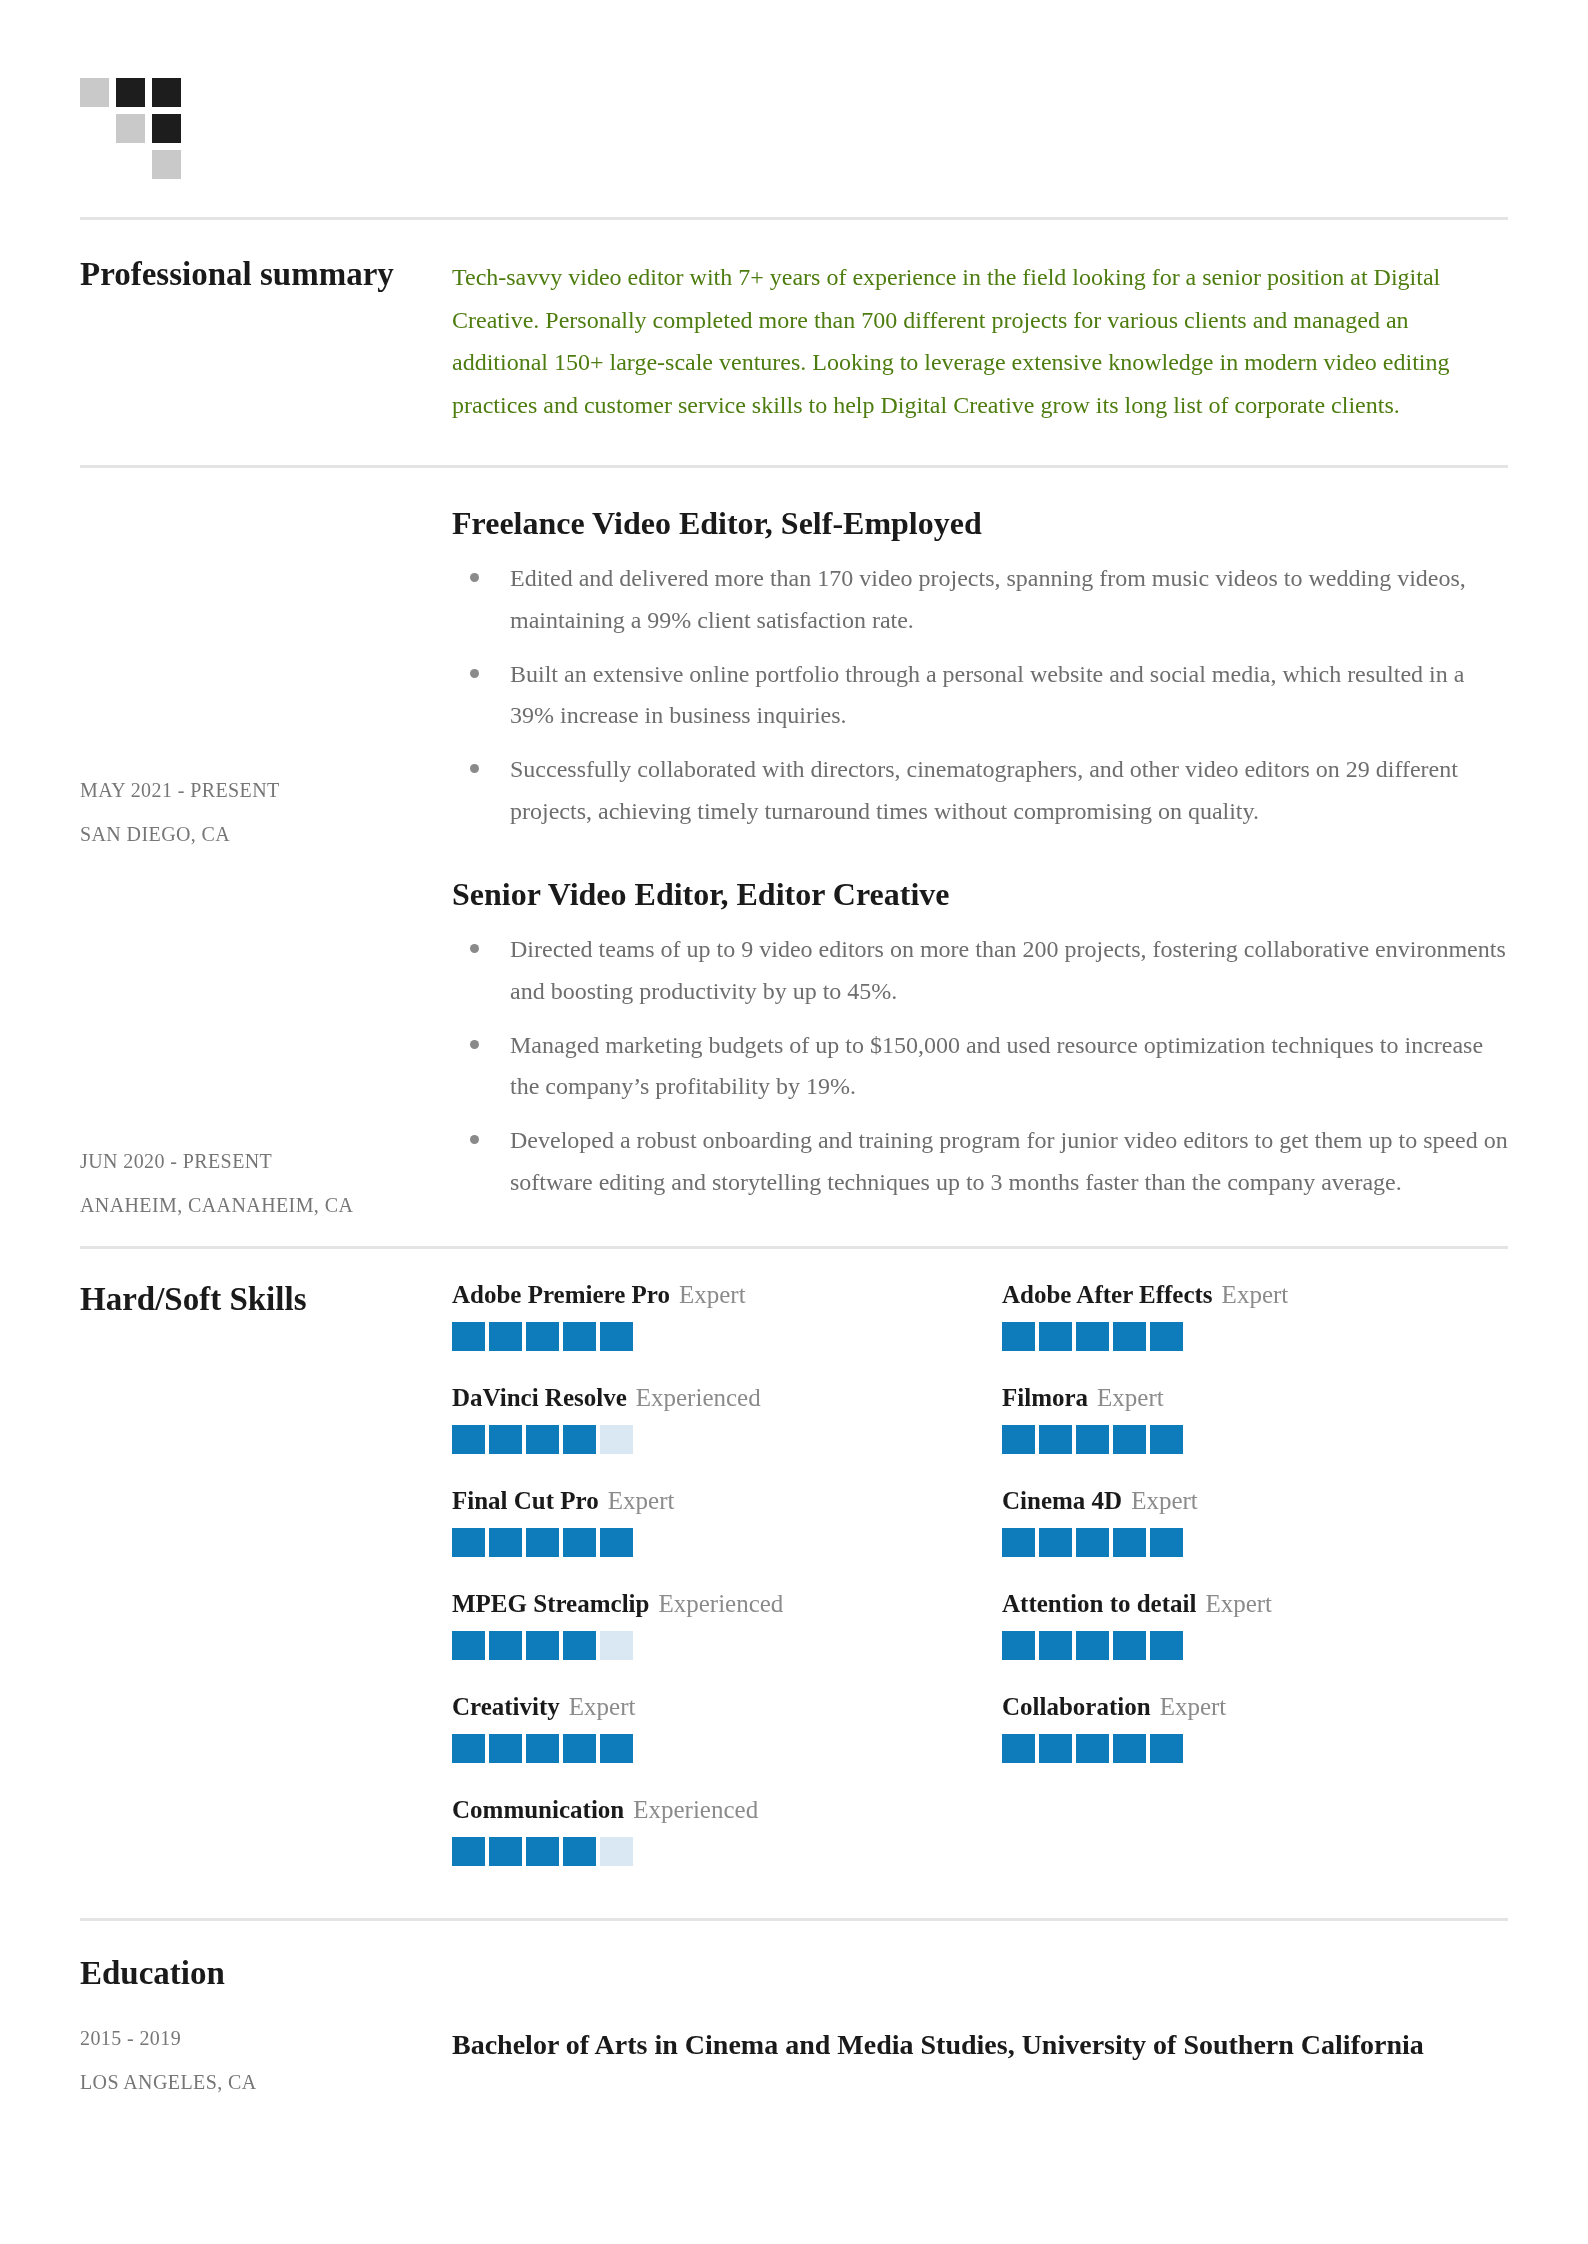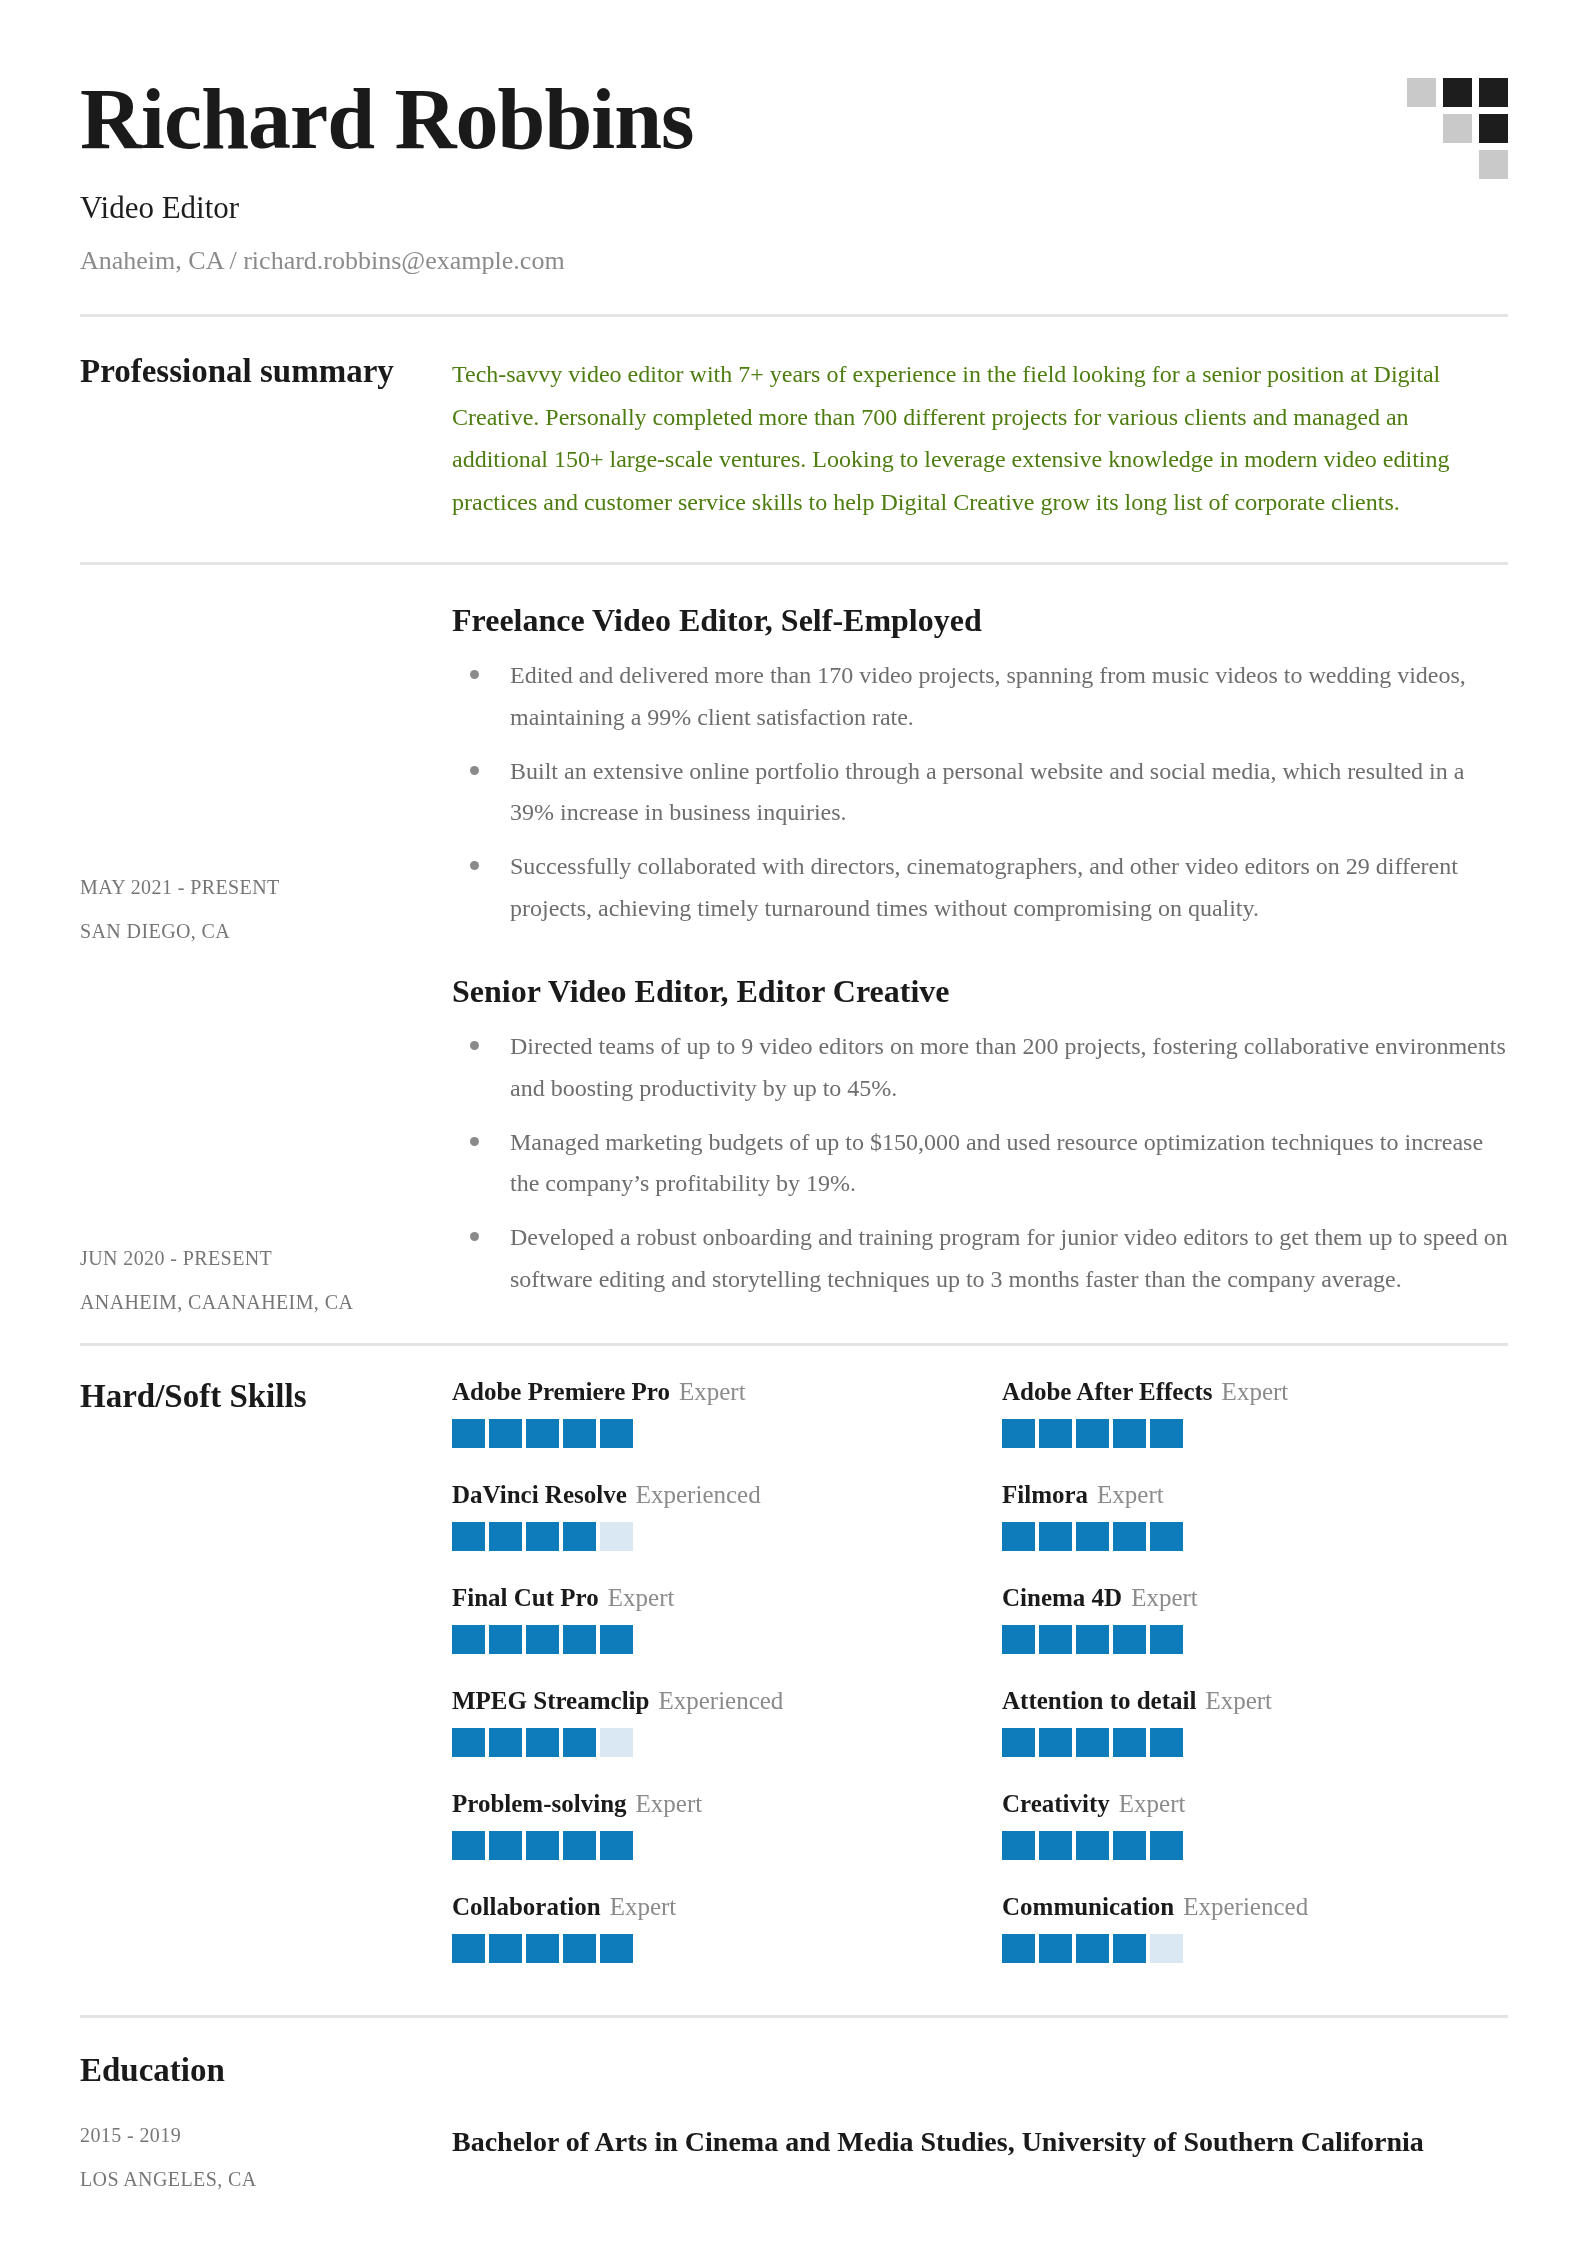--- a/index.html
+++ b/index.html
@@ -79,25 +79,20 @@
   .education-section { margin-top:34px; }
   .edu-row { display:flex; align-items:flex-start; margin-top:34px; }
   .edu-degree { font-size:28px; font-weight:bold; color:#1a1a1a; line-height:1.25; }
 </style>
 </head>
 <body>
 
 <div class="page">
 
   <div class="header">
-    <div>
-      <div class="name">Richard Robbins</div>
-      <div class="role-title">Video Editor</div>
-      <div class="contact">Anaheim, CA / richard.robbins@example.com</div>
-    </div>
     <div class="logo">
       <div class="sq gray r1c1"></div>
       <div class="sq black r1c2"></div>
       <div class="sq black r1c3"></div>
       <div class="sq gray r2c2"></div>
       <div class="sq black r2c3"></div>
       <div class="sq gray r3c3"></div>
     </div>
   </div>
 
@@ -252,32 +247,20 @@
     </div>
     <div class="skill-bar">
             <div class="seg fill"></div>
             <div class="seg fill"></div>
             <div class="seg fill"></div>
             <div class="seg fill"></div>
             <div class="seg fill"></div>
           </div>
   </div>
 
-  <div class="skill">
-    <div>
-      <span class="skill-name">Problem-solving</span><span class="skill-level">Expert</span>
-    </div>
-    <div class="skill-bar">
-            <div class="seg fill"></div>
-            <div class="seg fill"></div>
-            <div class="seg fill"></div>
-            <div class="seg fill"></div>
-            <div class="seg fill"></div>
-          </div>
-  </div>
 
   <div class="skill">
     <div>
       <span class="skill-name">Creativity</span><span class="skill-level">Expert</span>
     </div>
     <div class="skill-bar">
             <div class="seg fill"></div>
             <div class="seg fill"></div>
             <div class="seg fill"></div>
             <div class="seg fill"></div>

